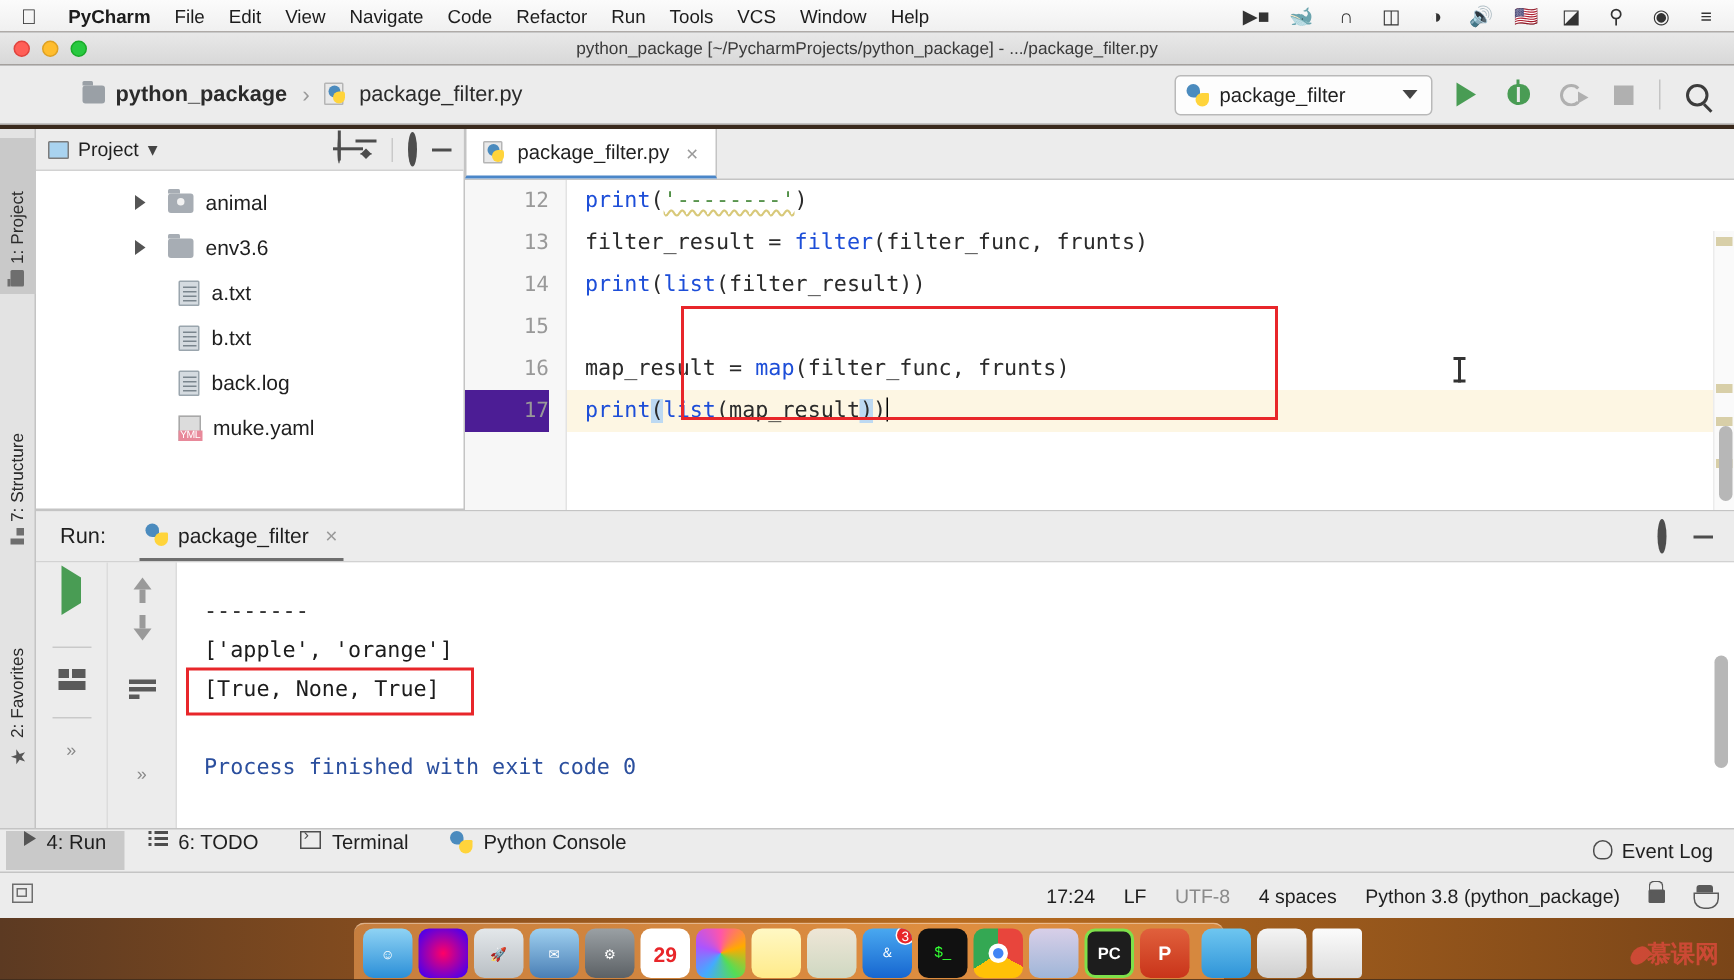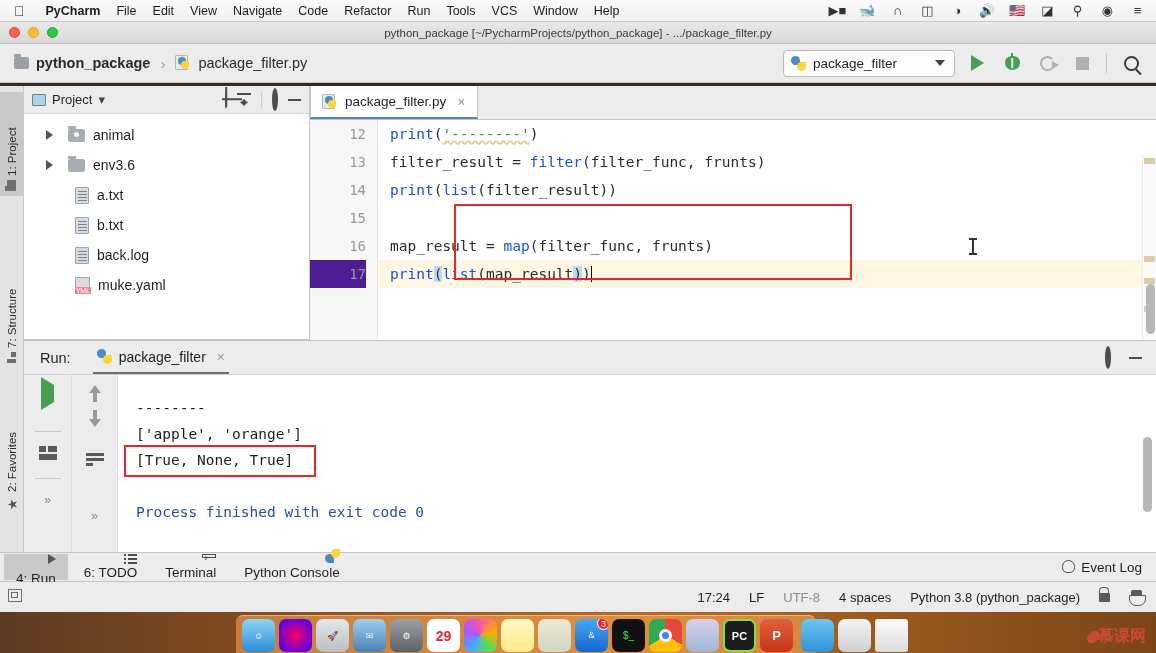--- a/index.html
+++ b/index.html
@@ -38,21 +38,21 @@
   .l-grn { background: #28c940; border: 0.5px solid #1aab29; }
   .wtitle {
     position: absolute; left: 0; right: 0; text-align: center;
     font-size: 11.5px; color: #3a3a3a;
   }
 
   
   .idebar {
     position: absolute; top: 44px; left: 0; width: 1156px; height: 39px;
     background: #ececec; border-bottom: 1px solid #c4c4c4;
-    display: flex; align-items: center;
+    display: flex; align-items: center; padding-left: 41px;
   }
   .crumb { display: flex; align-items: center; padding-left: 14px; gap: 7px; }
   .crumb .folder-ic {
     width: 15px; height: 12px; background: #9aa0a6; border-radius: 2px; position: relative;
   }
   .crumb .folder-ic:before {
     content: ""; position: absolute; top: -3px; left: 0; width: 7px; height: 3px;
     background: #9aa0a6; border-radius: 1px 1px 0 0;
   }
   .crumb .name { font-size: 14.5px; font-weight: bold; color: #2b2b2b; }
@@ -128,21 +128,21 @@
   .collapse-ic .ar-dn { bottom:0; width:0;height:0; left:3px; border-left:4px solid transparent;border-right:4px solid transparent;border-top:4px solid #4d4d4d; background:none;}
   .gear { width:14px;height:14px; border-radius:50%; border:3.2px solid #4d4d4d; position:relative;}
   .gear:before{content:"";position:absolute;left:-3px;top:-3px;right:-3px;bottom:-3px;
     background:
       linear-gradient(#4d4d4d,#4d4d4d) center/3px 20px no-repeat,
       linear-gradient(#4d4d4d,#4d4d4d) center/20px 3px no-repeat;
     transform: rotate(45deg); z-index:-1;}
   .minus-ic { width: 13px; height: 2px; background: #4d4d4d; }
 
   .tree { padding: 6px 0 0 0; font-size: 14px; color: #1f1f1f; }
-  .trow { display: flex; align-items: center; height: 30px; padding-left: 44px; gap: 8px; }
+  .trow { display: flex; align-items: center; height: 30px; padding-left: 44px; gap: 8px; margin-left: 44px; }
   .arrow { width: 0; height: 0; border-left: 7px solid #555; border-top: 5px solid transparent; border-bottom: 5px solid transparent; margin-left: -22px; margin-right: 7px; }
   .arrow-space { width: 14px; margin-left:-22px; margin-right:7px; }
   .fi-folder { width: 17px; height: 13px; background: #a7adb4; border-radius: 2px; position: relative; flex: none; }
   .fi-folder:before { content:""; position:absolute; top:-3px; left:0; width:8px; height:3px; background:#a7adb4; border-radius:1px 1px 0 0;}
   .fi-folder.src:after { content:""; position:absolute; left:6px; top:3px; width:5px; height:5px; border-radius:50%; background:#f2f2f2;}
   .fi-txt { width: 14px; height: 17px; background: #d5dbe0; border: 1px solid #9aa5ad; border-radius: 1px; position: relative; flex:none;}
   .fi-txt i { position:absolute; left:2px; top:3px; width:9px; height:1px; background:#7a858d; box-shadow:0 3px 0 #7a858d, 0 6px 0 #7a858d, 0 9px 0 #7a858d;}
   .fi-yml { width: 15px; height: 17px; background: #dcdcdc; border: 1px solid #a8a8a8; position: relative; flex:none;}
   .fi-yml i { position:absolute; left:-1px; bottom:-1px; font-size:7px; background:#e8899a; color:#fff; padding:0 1px; font-style:normal; letter-spacing:-0.3px;}
 
@@ -210,21 +210,21 @@
   .coline.clipped { height: 12px; line-height: 12px; overflow: hidden; color: #1c1c1c; }
   .console-redbox { position:absolute; left: 6px; top: 70px; width: 192px; height: 32px; border: 2px solid #e8262a; }
   .console-scroll { position:absolute; right:4px; top: 62px; width:9px; height:75px; background:#b7b7b7; border-radius:5px;}
 
   
   .bottombar {
     position: absolute; top: 552px; left: 0; width: 1156px; height: 30px;
     background: #ececec; border-top: 1px solid #c4c4c4; border-bottom: 1px solid #c4c4c4;
     display: flex; align-items: center; font-size: 13.5px; color: #1f1f1f;
   }
-  .bb-item { display:flex; align-items:flex-end; gap:7px; padding: 0 12px; height: 26px; margin-left: 4px; flex-direction: column;}
+  .bb-item { display:flex; align-items:flex-start; gap:7px; padding: 0 12px; height: 26px; margin-left: 4px;}
   .bb-item.active { background: #c9c9c9; }
   .tri-sm { width:0;height:0;border-left:8px solid #555;border-top:5px solid transparent;border-bottom:5px solid transparent;}
   .todo-ic { width:13px;height:11px;position:relative;}
   .todo-ic i { position:absolute;left:4px;width:9px;height:1.8px;background:#4d4d4d;}
   .todo-ic i:nth-child(1){top:0;} .todo-ic i:nth-child(2){top:4px;} .todo-ic i:nth-child(3){top:8px;}
   .todo-ic b { position:absolute;left:0;width:2px;height:2px;background:#4d4d4d;}
   .todo-ic b:nth-child(4){top:0;} .todo-ic b:nth-child(5){top:4px;} .todo-ic b:nth-child(6){top:8px;}
   .term-ic { width:14px;height:12px;border:1.5px solid #4d4d4d;position:relative;}
   .term-ic:before{content:"›";position:absolute;left:1px;top:-4px;font-size:11px;color:#4d4d4d;}
   .eventlog { margin-left: auto; display:flex; align-items:flex-start; gap:6px; padding-right: 14px;}

